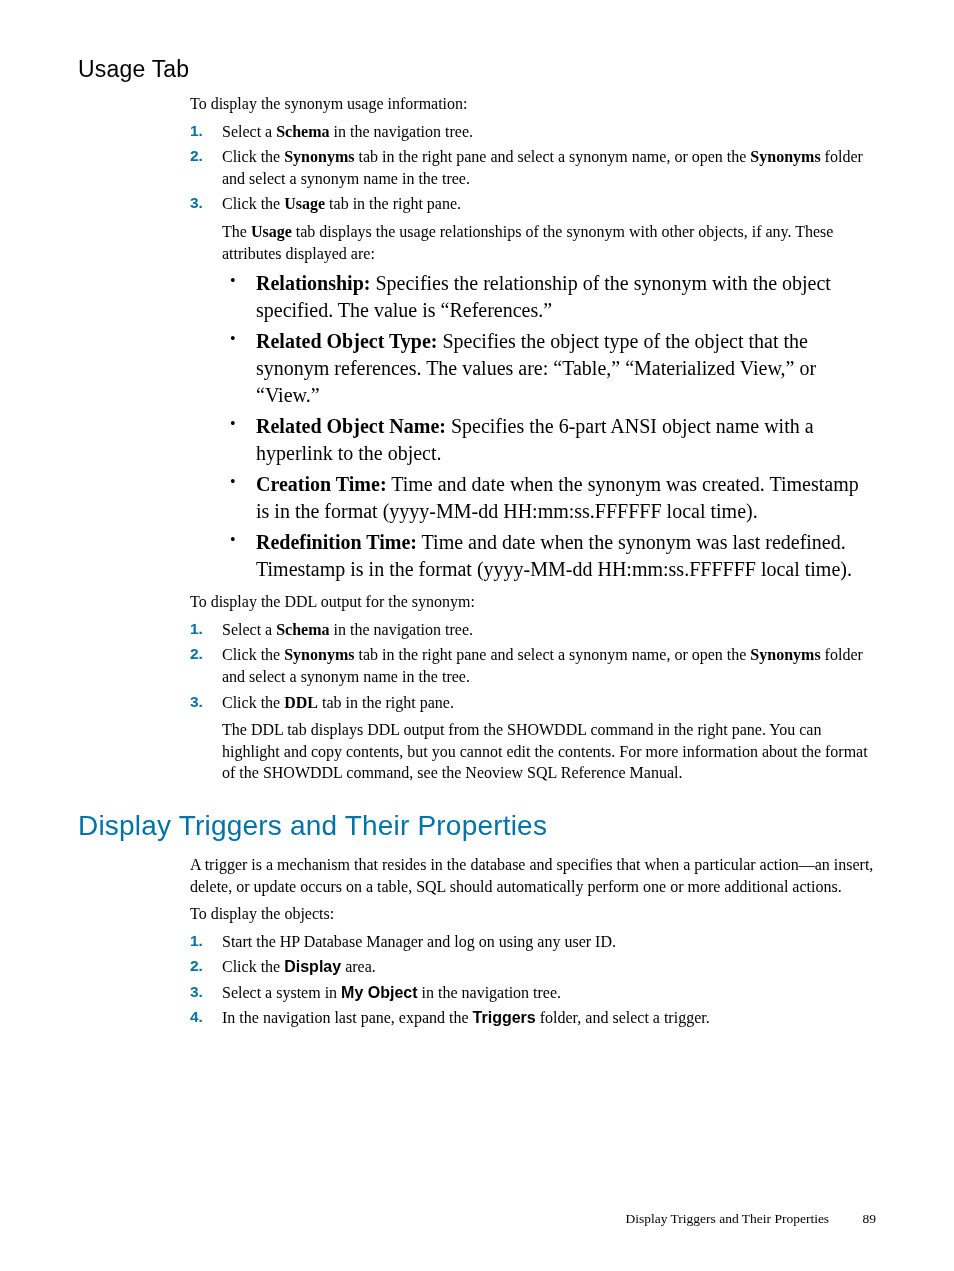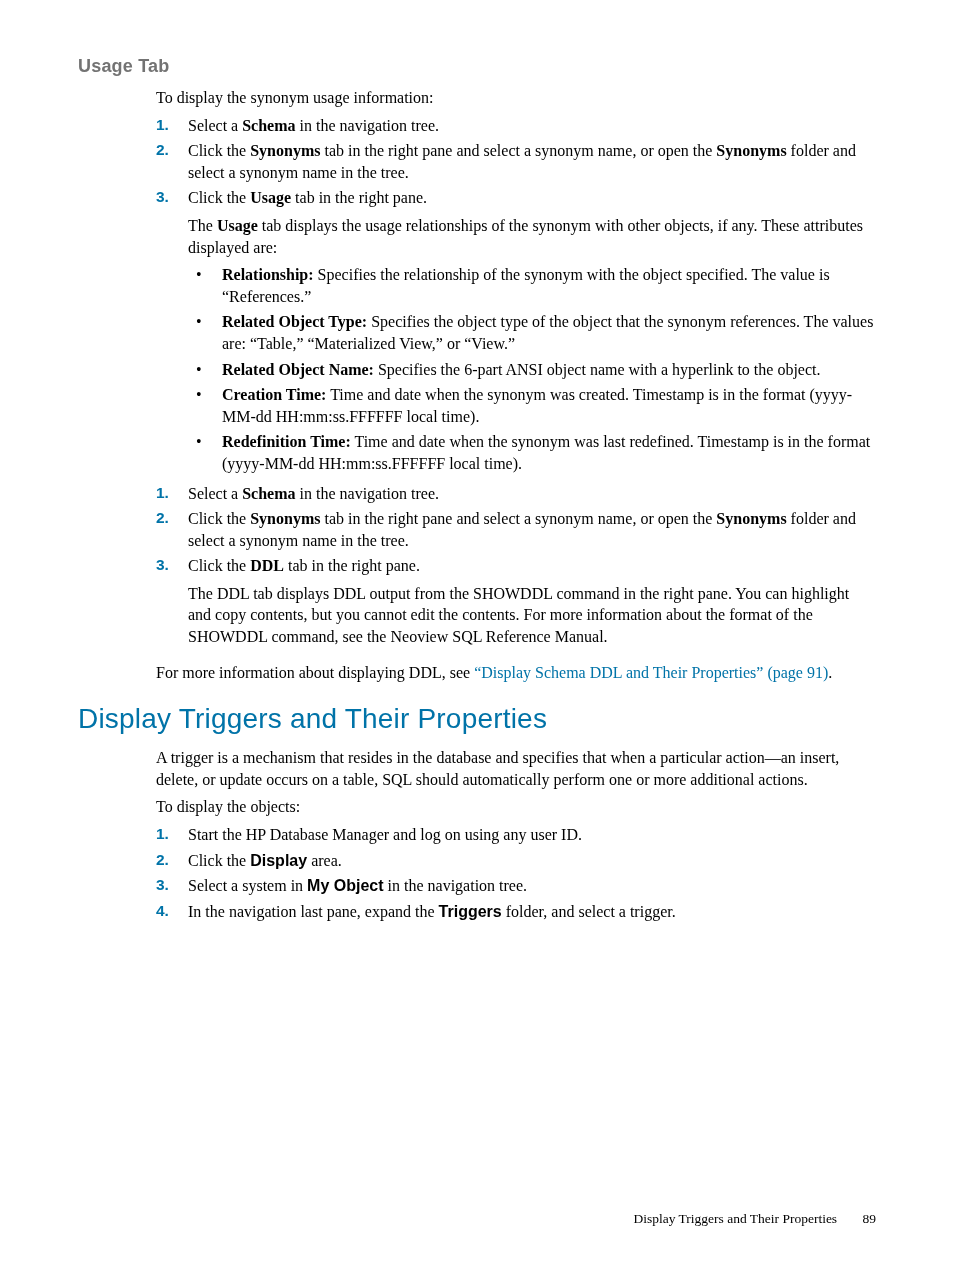--- a/index.html
+++ b/index.html
@@ -9,37 +9,37 @@
     width: 954px;
     height: 1271px;
     position: relative;
     color: #000;
   }
   .page {
     padding: 56px 78px 0 78px;
   }
   .h2 {
     font-family: Arial, Helvetica, sans-serif;
-    font-weight: 700;
-    color: #737373;
-    font-size: 18px;
+    font-weight: 400;
+    color: #000000;
+    font-size: 23px;
     margin-bottom: 10px;
     letter-spacing: 0.2px;
   }
   .h1 {
     font-family: Arial, Helvetica, sans-serif;
     font-weight: 300;
     color: #0073a8;
     font-size: 28px;
     margin-top: 20px;
     margin-bottom: 12px;
     letter-spacing: 0.2px;
   }
   .body-text {
-    margin-left: 78px;
+    margin-left: 112px;
   }
   .para {
     font-size: 16px;
     line-height: 1.35;
     margin-bottom: 6px;
   }
   .bold { font-weight: bold; }
   .ol {
     margin-top: 4px;
   }
@@ -70,37 +70,37 @@
     margin-bottom: 4px;
   }
   .ul-bullet {
     width: 34px;
     flex-shrink: 0;
     font-size: 16px;
     padding-left: 8px;
   }
   .ul-content {
     flex: 1;
-    font-size: 16px;
+    font-size: 20px;
     line-height: 1.35;
   }
   .link {
     color: #0073a8;
   }
   .italic { }
   .footer {
     position: absolute;
     bottom: 44px;
     right: 78px;
     font-size: 13.5px;
   }
   .footer-num {
     font-size: 13.5px;
     display: inline-block;
-    margin-left: 22px;
+    margin-left: 30px;
   }
   .sans-bold {
     font-family: Arial, Helvetica, sans-serif;
     font-weight: bold;
   }
 </style>
 </head>
 <body>
 
 <div class="page">
@@ -143,40 +143,38 @@
                 <div class="ul-bullet">•</div>
                 <div class="ul-content"><span class="bold">Redefinition Time:</span><span> Time and date when the synonym was last redefined. Timestamp is in the format (yyyy-MM-dd HH:mm:ss.FFFFFF local time).</span></div>
               </div>
           </div>
         </div>
       </div>
     </div>
   </div>
 
   <div class="body-text">
+    <p class="para">To display the DDL output for the synonym:</p>
     <div class="ol">
       <div class="ol-item">
         <div class="ol-num">1.</div>
         <div class="ol-content"><span>Select a </span><span class="bold">Schema</span><span> in the navigation tree.</span></div>
       </div>
       <div class="ol-item">
         <div class="ol-num">2.</div>
         <div class="ol-content"><span>Click the </span><span class="bold">Synonyms</span><span> tab in the right pane and select a synonym name, or open the </span><span class="bold">Synonyms</span><span> folder and select a synonym name in the tree.</span></div>
       </div>
       <div class="ol-item">
         <div class="ol-num">3.</div>
         <div class="ol-content">
           <p><span>Click the </span><span class="bold">DDL</span><span> tab in the right pane.</span></p>
           <p><span>The DDL tab displays DDL output from the SHOWDDL command in the right pane. You can highlight and copy contents, but you cannot edit the contents. For more information about the format of the SHOWDDL command, see the </span><span class="italic">Neoview SQL Reference Manual</span><span>.</span></p>
         </div>
       </div>
     </div>
-    <p class="para" style="margin-top:8px">
-      <span>For more information about displaying DDL, see </span><span class="link">“Display Schema DDL and Their Properties” (page 91)</span><span>.</span>
-    </p>
   </div>
 
   <div class="h1">Display Triggers and Their Properties</div>
   <div class="body-text">
     <p class="para">A trigger is a mechanism that resides in the database and specifies that when a particular action—an insert, delete, or update occurs on a table, SQL should automatically perform one or more additional actions.</p>
     <p class="para">To display the objects:</p>
     <div class="ol">
       <div class="ol-item">
         <div class="ol-num">1.</div>
         <div class="ol-content">Start the HP Database Manager and log on using any user ID.</div>

